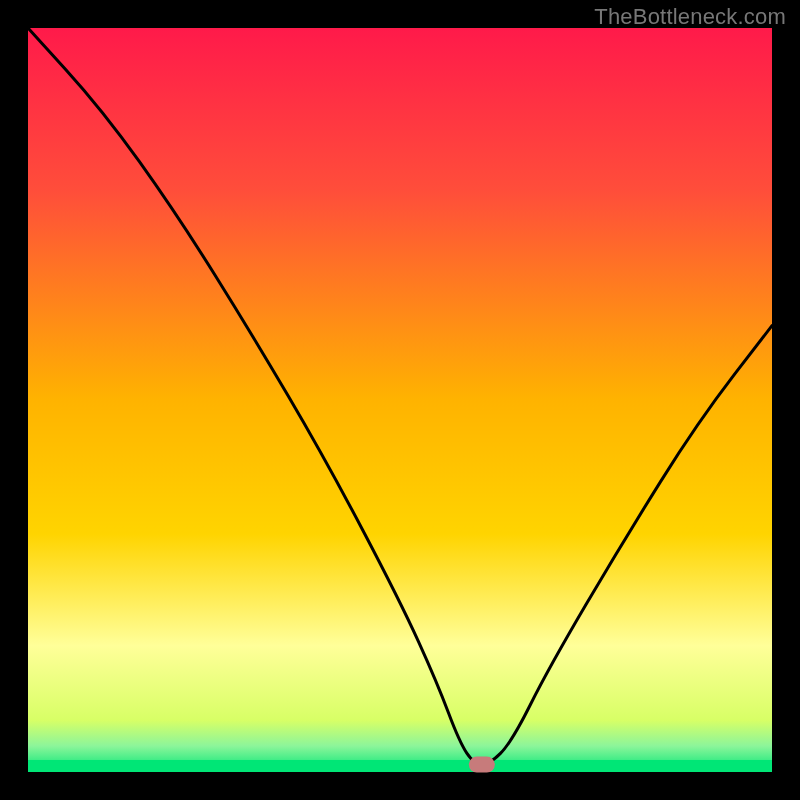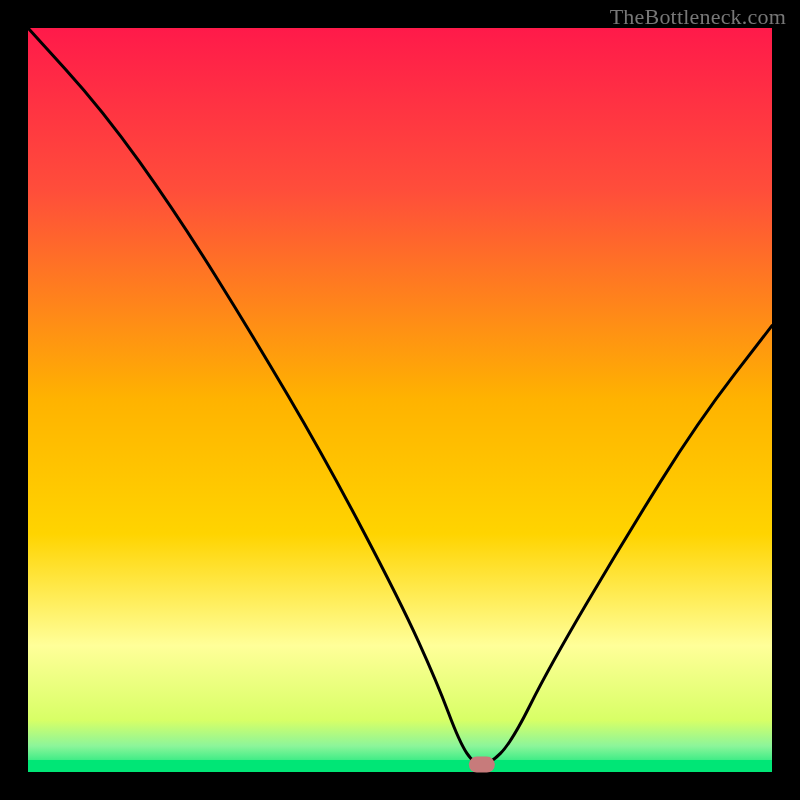--- a/index.html
+++ b/index.html
@@ -14,21 +14,20 @@
     position: relative;
   }
   .watermark {
     position: absolute;
     top: 4px;
     right: 14px;
     color: #777;
     font-size: 22px;
     font-weight: 500;
     letter-spacing: 0.2px;
-    font-family: Liberation Serif, serif;
   }
   svg { display: block; }
 </style>
 </head>
 <body>
 
 <div class="wrap">
   <div class="watermark">TheBottleneck.com</div>
   <svg id="chart" width="800" height="800" viewBox="0 0 800 800">
       <defs>

